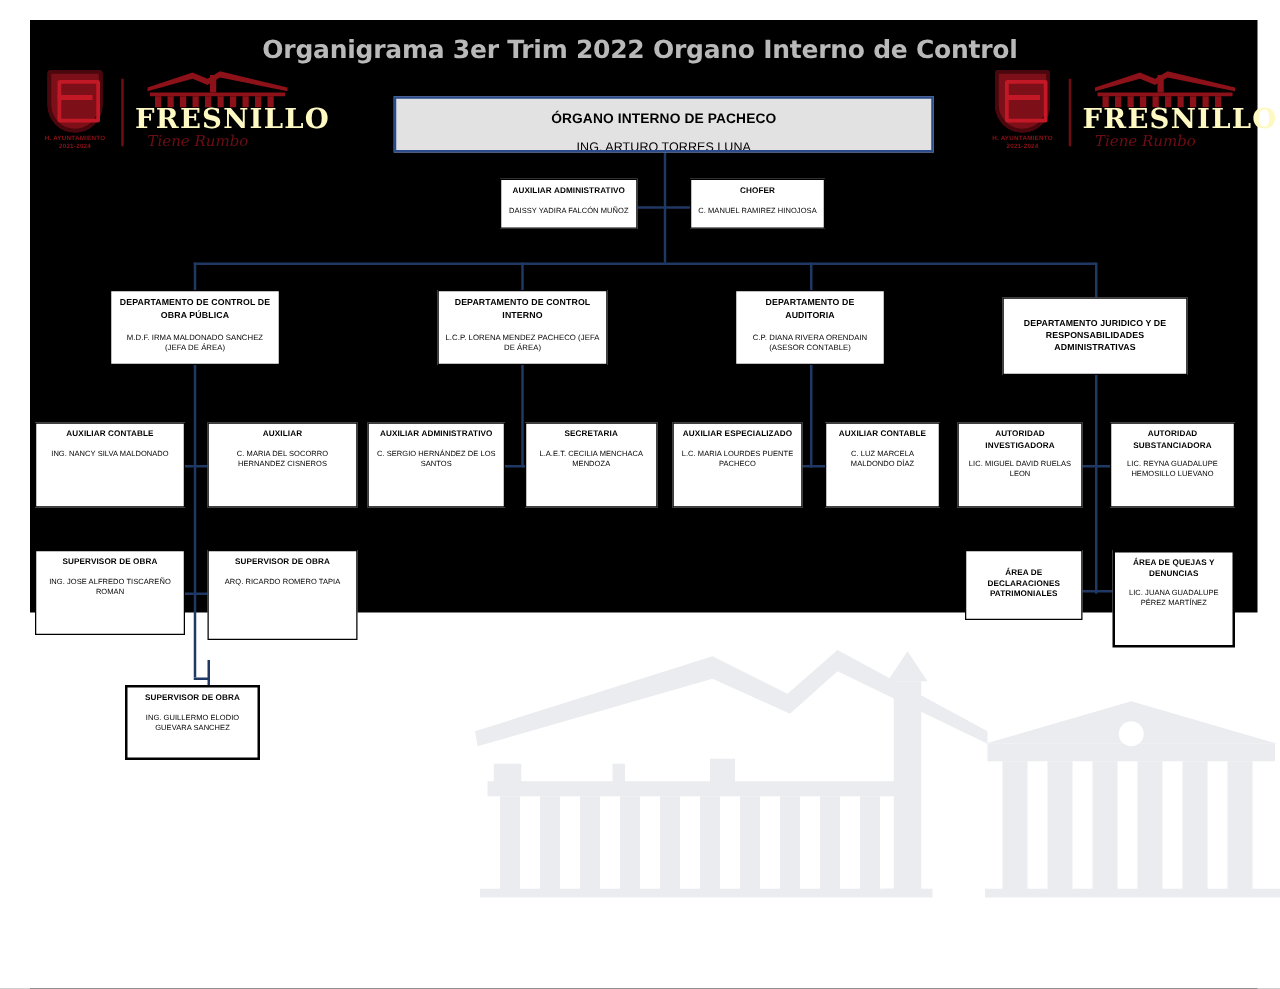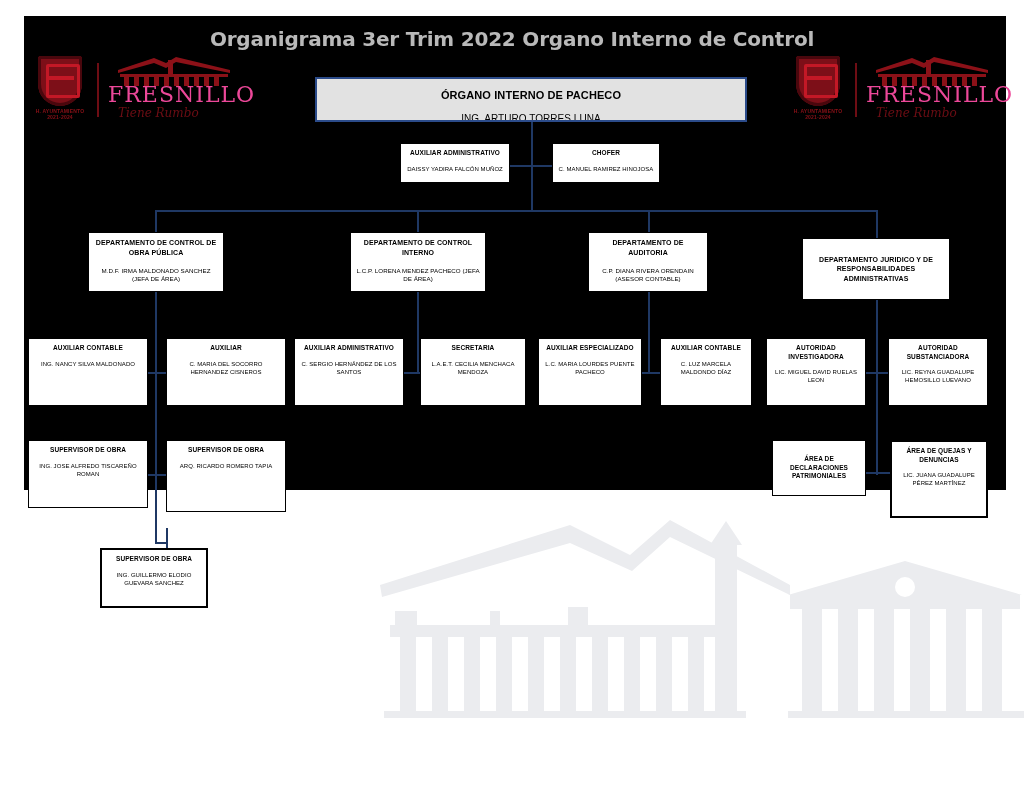--- a/index.html
+++ b/index.html
@@ -156,23 +156,23 @@
   }
   .wm-building {
     position: absolute;
     left: 6px; top: 2px;
     width: 120px; height: 30px;
   }
   .wm-name {
     position: absolute;
     left: 0; top: 30px;
     width: 132px;
-    color: #ec4899;
+    color: #fef9c3;
     font-size: 22px;
-    font-weight: normal;
+    font-weight: bold;
     letter-spacing: 1px;
     font-family: "DejaVu Serif", serif;
     line-height: 22px;
   }
   .wm-tag {
     position: absolute;
     left: 10px; top: 52px;
     width: 120px;
     color: #6e0d14;
     font-size: 12px;

